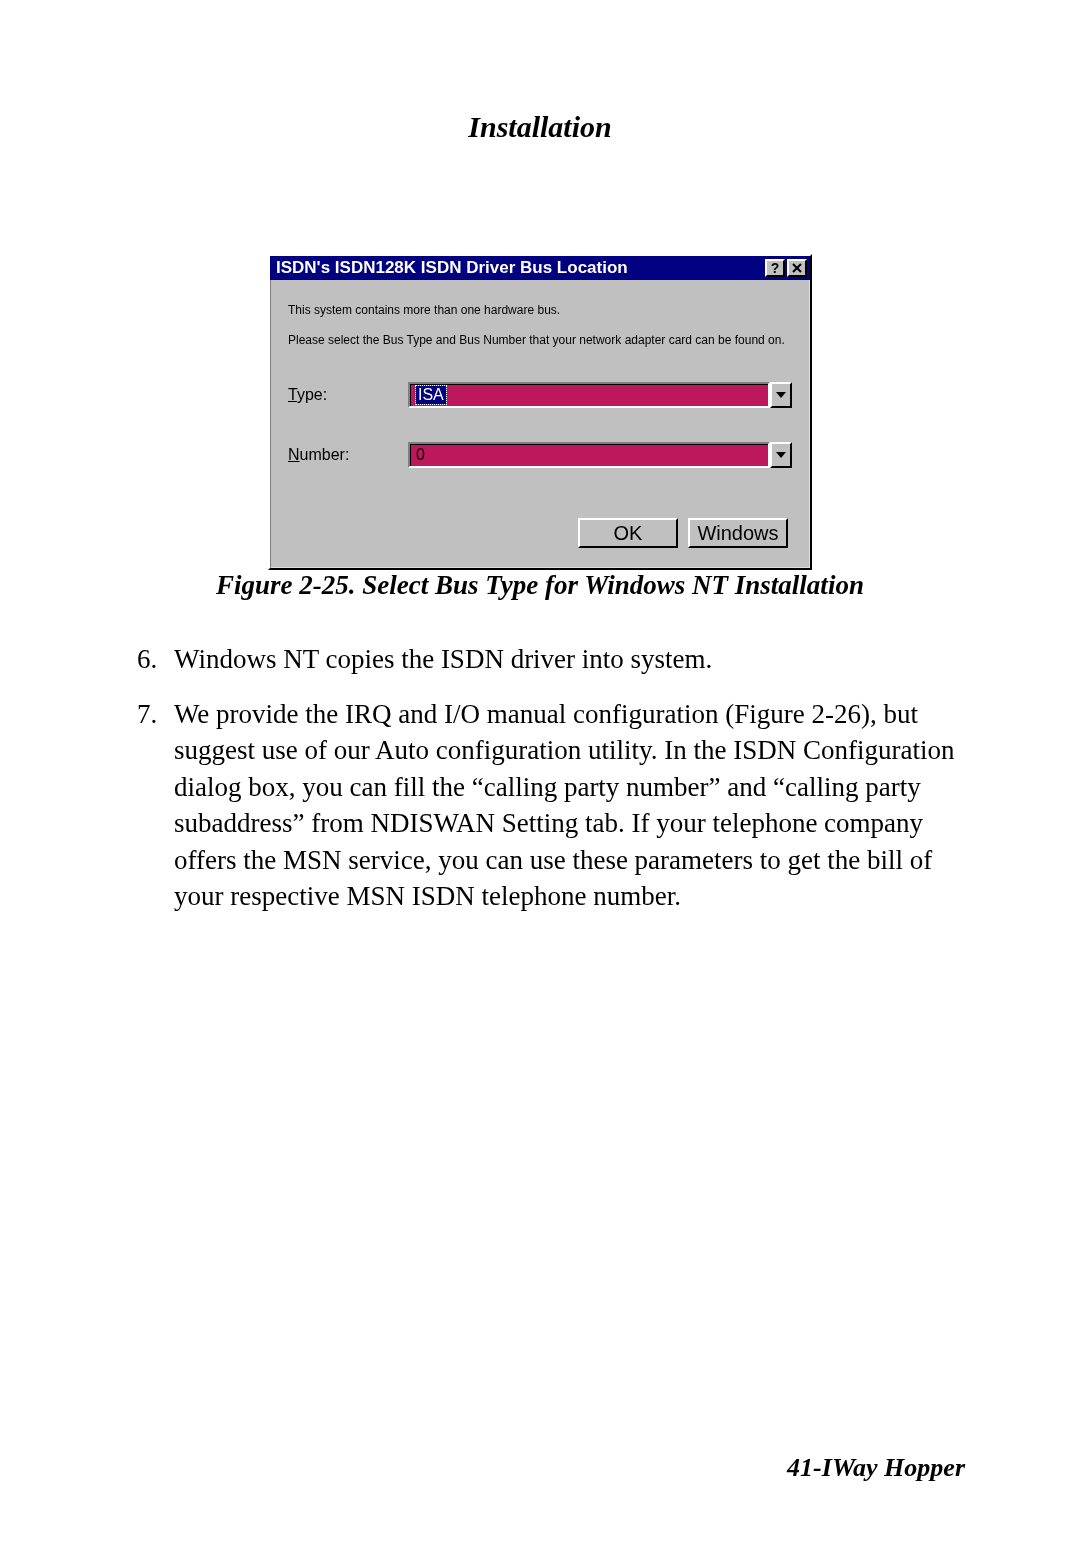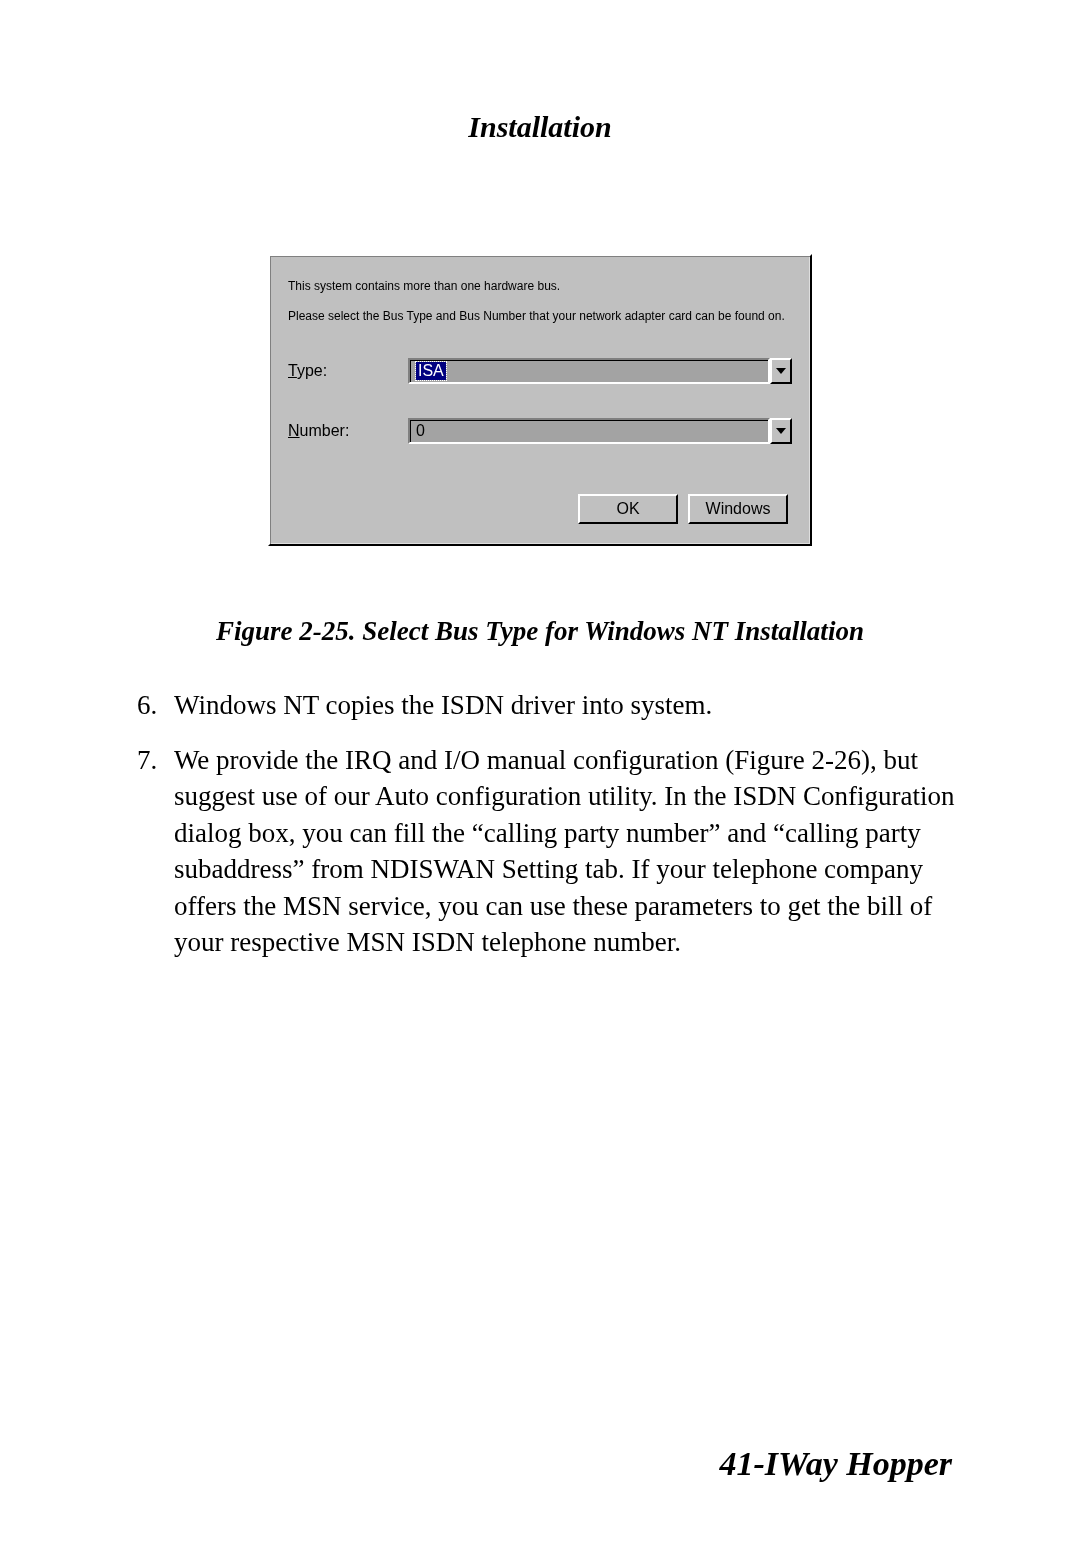--- a/index.html
+++ b/index.html
@@ -96,21 +96,21 @@
   }
   .row-label .ul { text-decoration: underline; }
   .combo {
     flex: 1;
     display: flex;
     height: 26px;
     align-items: stretch;
   }
   .combo-input {
     flex: 1;
-    background: #a3a3a3;
+    background: #be185d;
     border-top: 2px solid #808080;
     border-left: 2px solid #808080;
     border-right: 2px solid #fff;
     border-bottom: 2px solid #fff;
     box-shadow: inset 1px 1px 0 #000;
     padding: 2px 6px;
     font-size: 16px;
     display: flex;
     align-items: center;
     box-sizing: border-box;
@@ -148,59 +148,74 @@
     width: 100px;
     height: 30px;
     background: #c0c0c0;
     border-top: 2px solid #fff;
     border-left: 2px solid #fff;
     border-right: 2px solid #000;
     border-bottom: 2px solid #000;
     display: flex;
     align-items: center;
     justify-content: center;
-    font-size: 16px;
+    font-size: 20px;
     box-sizing: border-box;
   }
   .figure-caption {
     text-align: center;
     font-style: italic;
     font-weight: bold;
     font-size: 27px;
-    margin-top: 70px;
     margin-bottom: 40px;
   }
   ol.steps {
     font-size: 27px;
     line-height: 1.35;
     padding-left: 64px;
     margin: 0;
   }
   ol.steps li {
     padding-left: 10px;
     margin-bottom: 18px;
   }
   .footer-label {
     position: absolute;
-    right: 128px;
+    right: 115px;
     bottom: 70px;
     font-style: italic;
     font-weight: bold;
-    font-size: 34px;
+    font-size: 26px;
   }
 </style>
 </head>
 <body>
 
 <div class="page">
 
   <div class="page-title">Installation</div>
 
   <div class="dialog-wrap">
     <div class="dialog">
+      <div class="titlebar">
+        <div class="titlebar-text">ISDN's ISDN128K ISDN Driver Bus Location</div>
+        <div class="titlebar-buttons">
+          <div class="win-btn">
+            <span>?</span>
+          </div>
+          <div class="win-btn">
+            <span>
+              <svg width="10" height="10" viewBox="0 0 10 10">
+                <line x1="1" y1="1" x2="9" y2="9" stroke="#000" stroke-width="2"></line>
+                <line x1="9" y1="1" x2="1" y2="9" stroke="#000" stroke-width="2"></line>
+              </svg>
+            </span>
+          </div>
+        </div>
+      </div>
       <div class="dialog-body">
         <div class="msg">This system contains more than one hardware bus.</div>
         <div class="msg">Please select the Bus Type and Bus Number that your network adapter card can be found on.</div>
 
         <div class="row">
           <div class="row-label">
             <span class="ul">T</span><span>ype:</span>
           </div>
           <div class="combo">
             <div class="combo-input selected">

